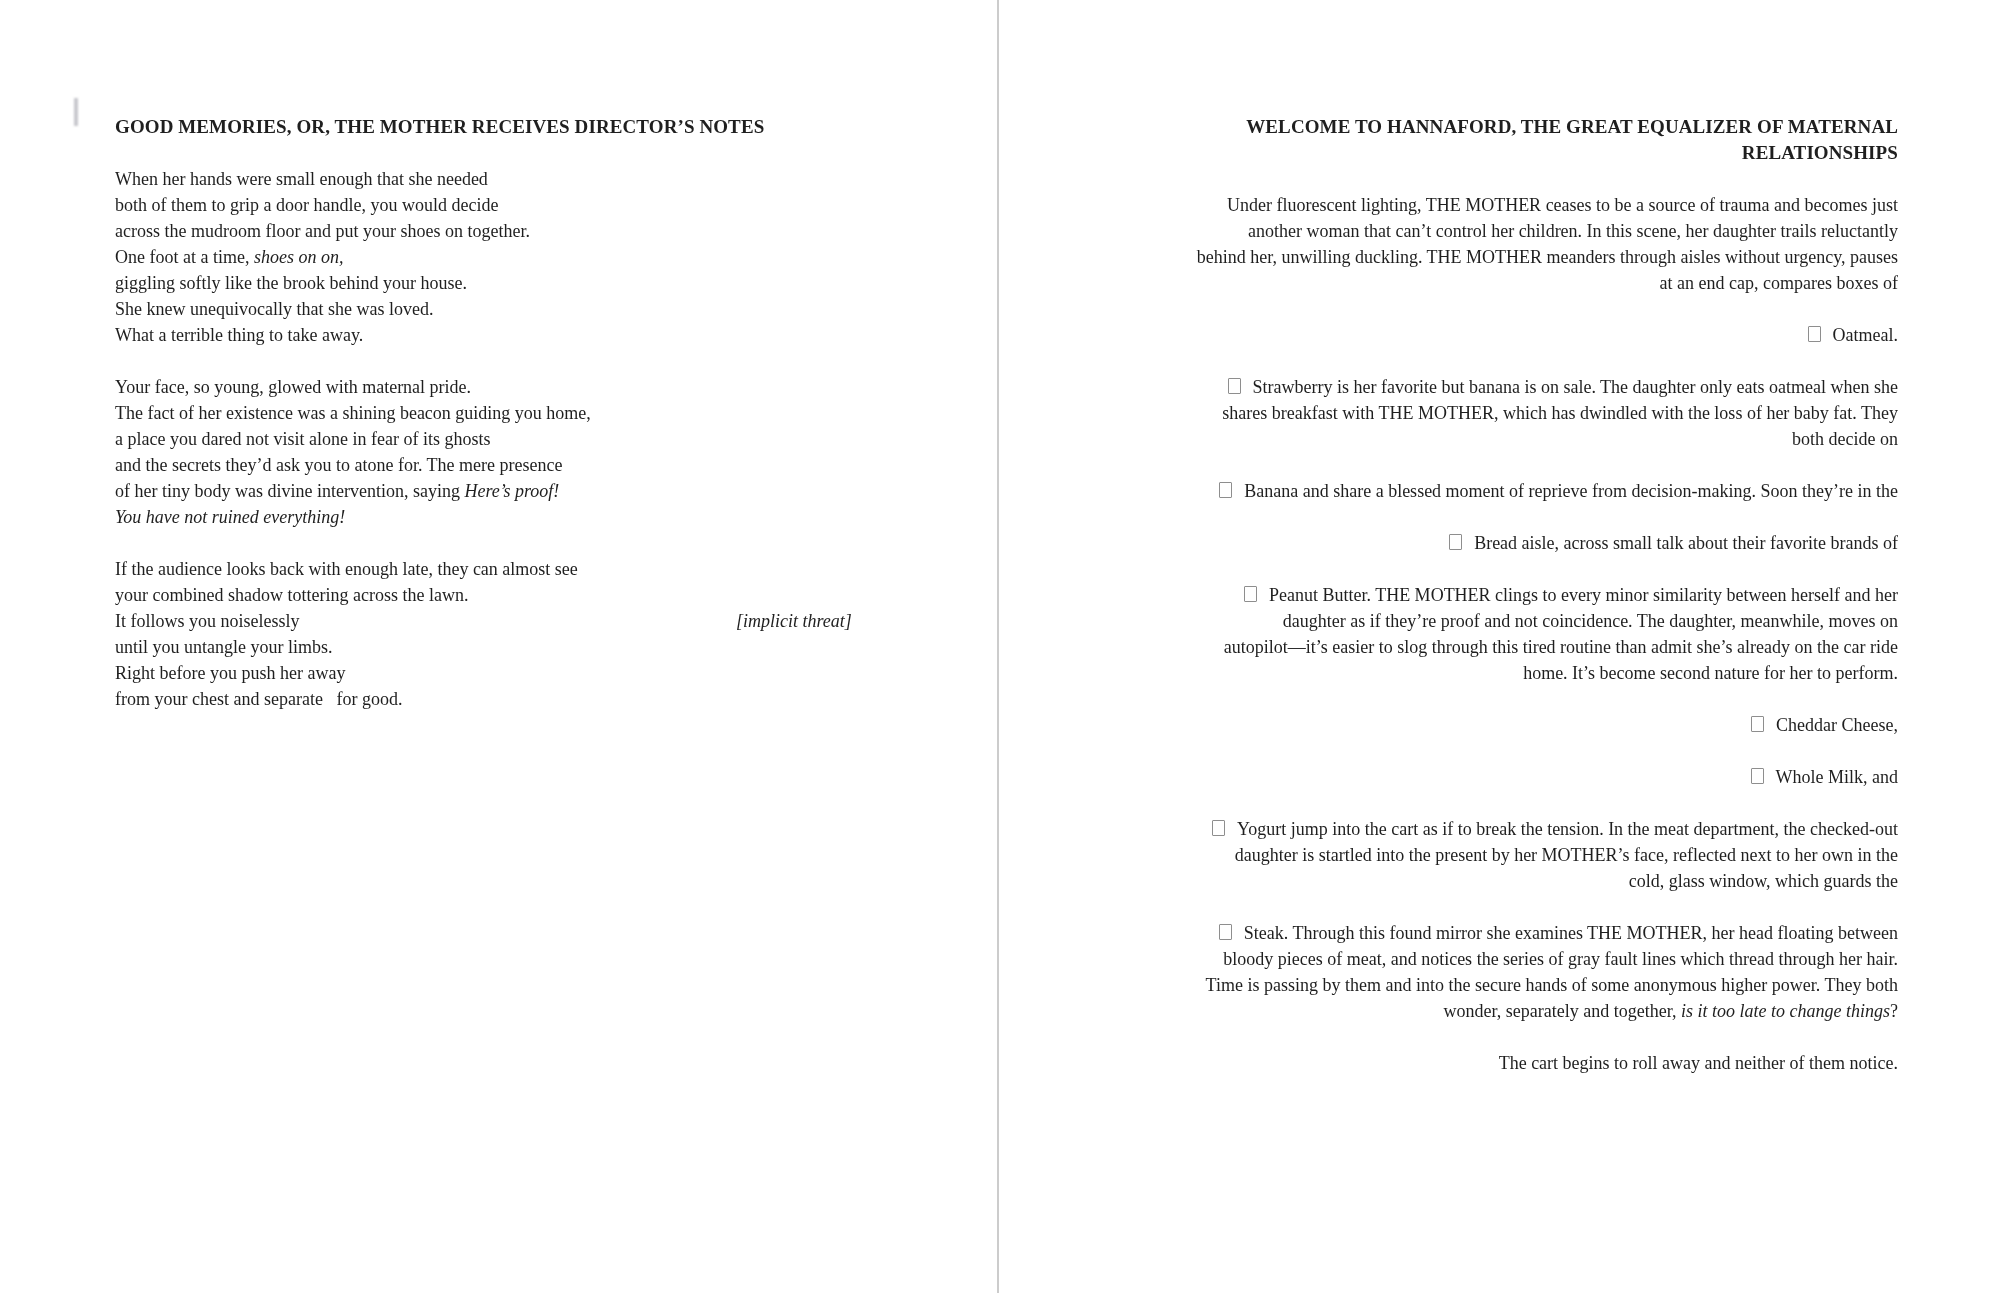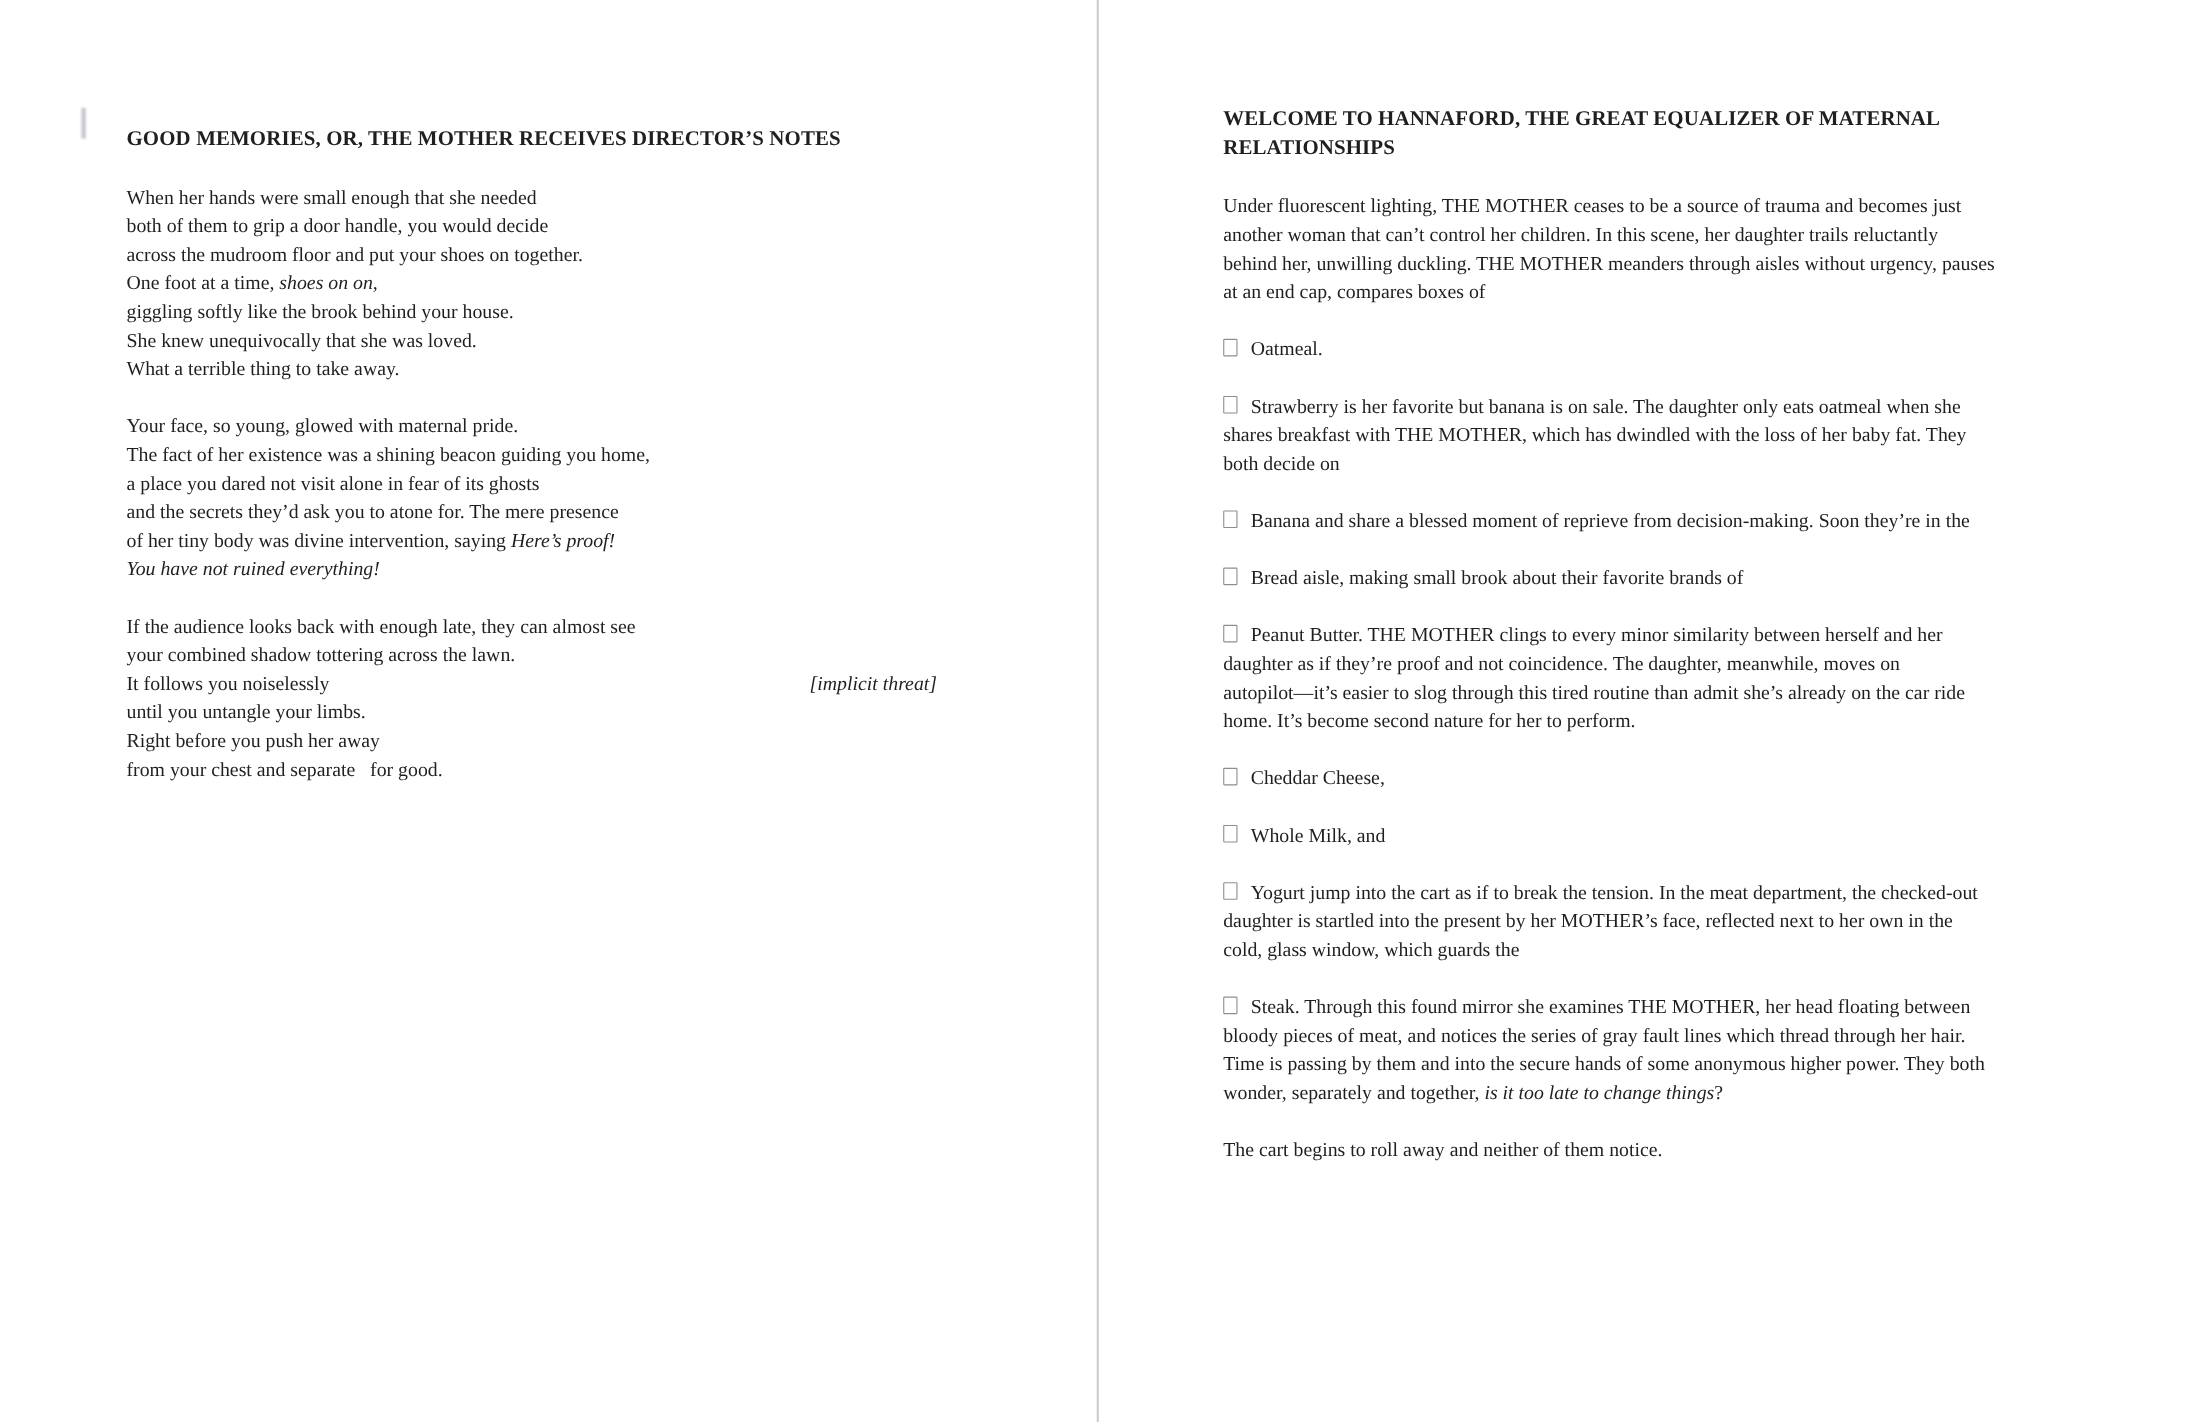--- a/index.html
+++ b/index.html
@@ -18,21 +18,21 @@
     position: absolute; left: 997px; top: 0;
     width: 2px; height: 1293px;
     background: #cccccc;
   }
   .content {
     position: absolute;
     font-size: 18px;
     line-height: 26px;
   }
   .content-left  { left: 115px; top: 114px; width: 748px; }
-  .content-right { left: 113px; top: 96px; width: 786px; }
+  .content-right { left: 113px; top: 114px; width: 786px; text-align: right; }
   .title {
     margin: 0;
     font-size: 19px;
     font-weight: bold;
     line-height: 26px;
     letter-spacing: 0.1px;
   }
   .pre { white-space: pre-line; }
   .stanza { margin-top: 26px; }
   .pline { min-height: 26px; }
@@ -110,21 +110,21 @@
 at an end cap, compares boxes of</p>
 
       <div class="para pre"><span class="cbx"></span><span>Oatmeal.</span></div>
 
       <div class="para pre"><span class="cbx"></span><span>Strawberry is her favorite but banana is on sale. The daughter only eats oatmeal when she
 shares breakfast with THE MOTHER, which has dwindled with the loss of her baby fat. They
 both decide on</span></div>
 
       <div class="para pre"><span class="cbx"></span><span>Banana and share a blessed moment of reprieve from decision-making. Soon they’re in the</span></div>
 
-      <div class="para pre"><span class="cbx"></span><span>Bread aisle, making small brook about their favorite brands of</span></div>
+      <div class="para pre"><span class="cbx"></span><span>Bread aisle, across small talk about their favorite brands of</span></div>
 
       <div class="para pre"><span class="cbx"></span><span>Peanut Butter. THE MOTHER clings to every minor similarity between herself and her
 daughter as if they’re proof and not coincidence. The daughter, meanwhile, moves on
 autopilot—it’s easier to slog through this tired routine than admit she’s already on the car ride
 home. It’s become second nature for her to perform.</span></div>
 
       <div class="para pre"><span class="cbx"></span><span>Cheddar Cheese,</span></div>
 
       <div class="para pre"><span class="cbx"></span><span>Whole Milk, and</span></div>
 

